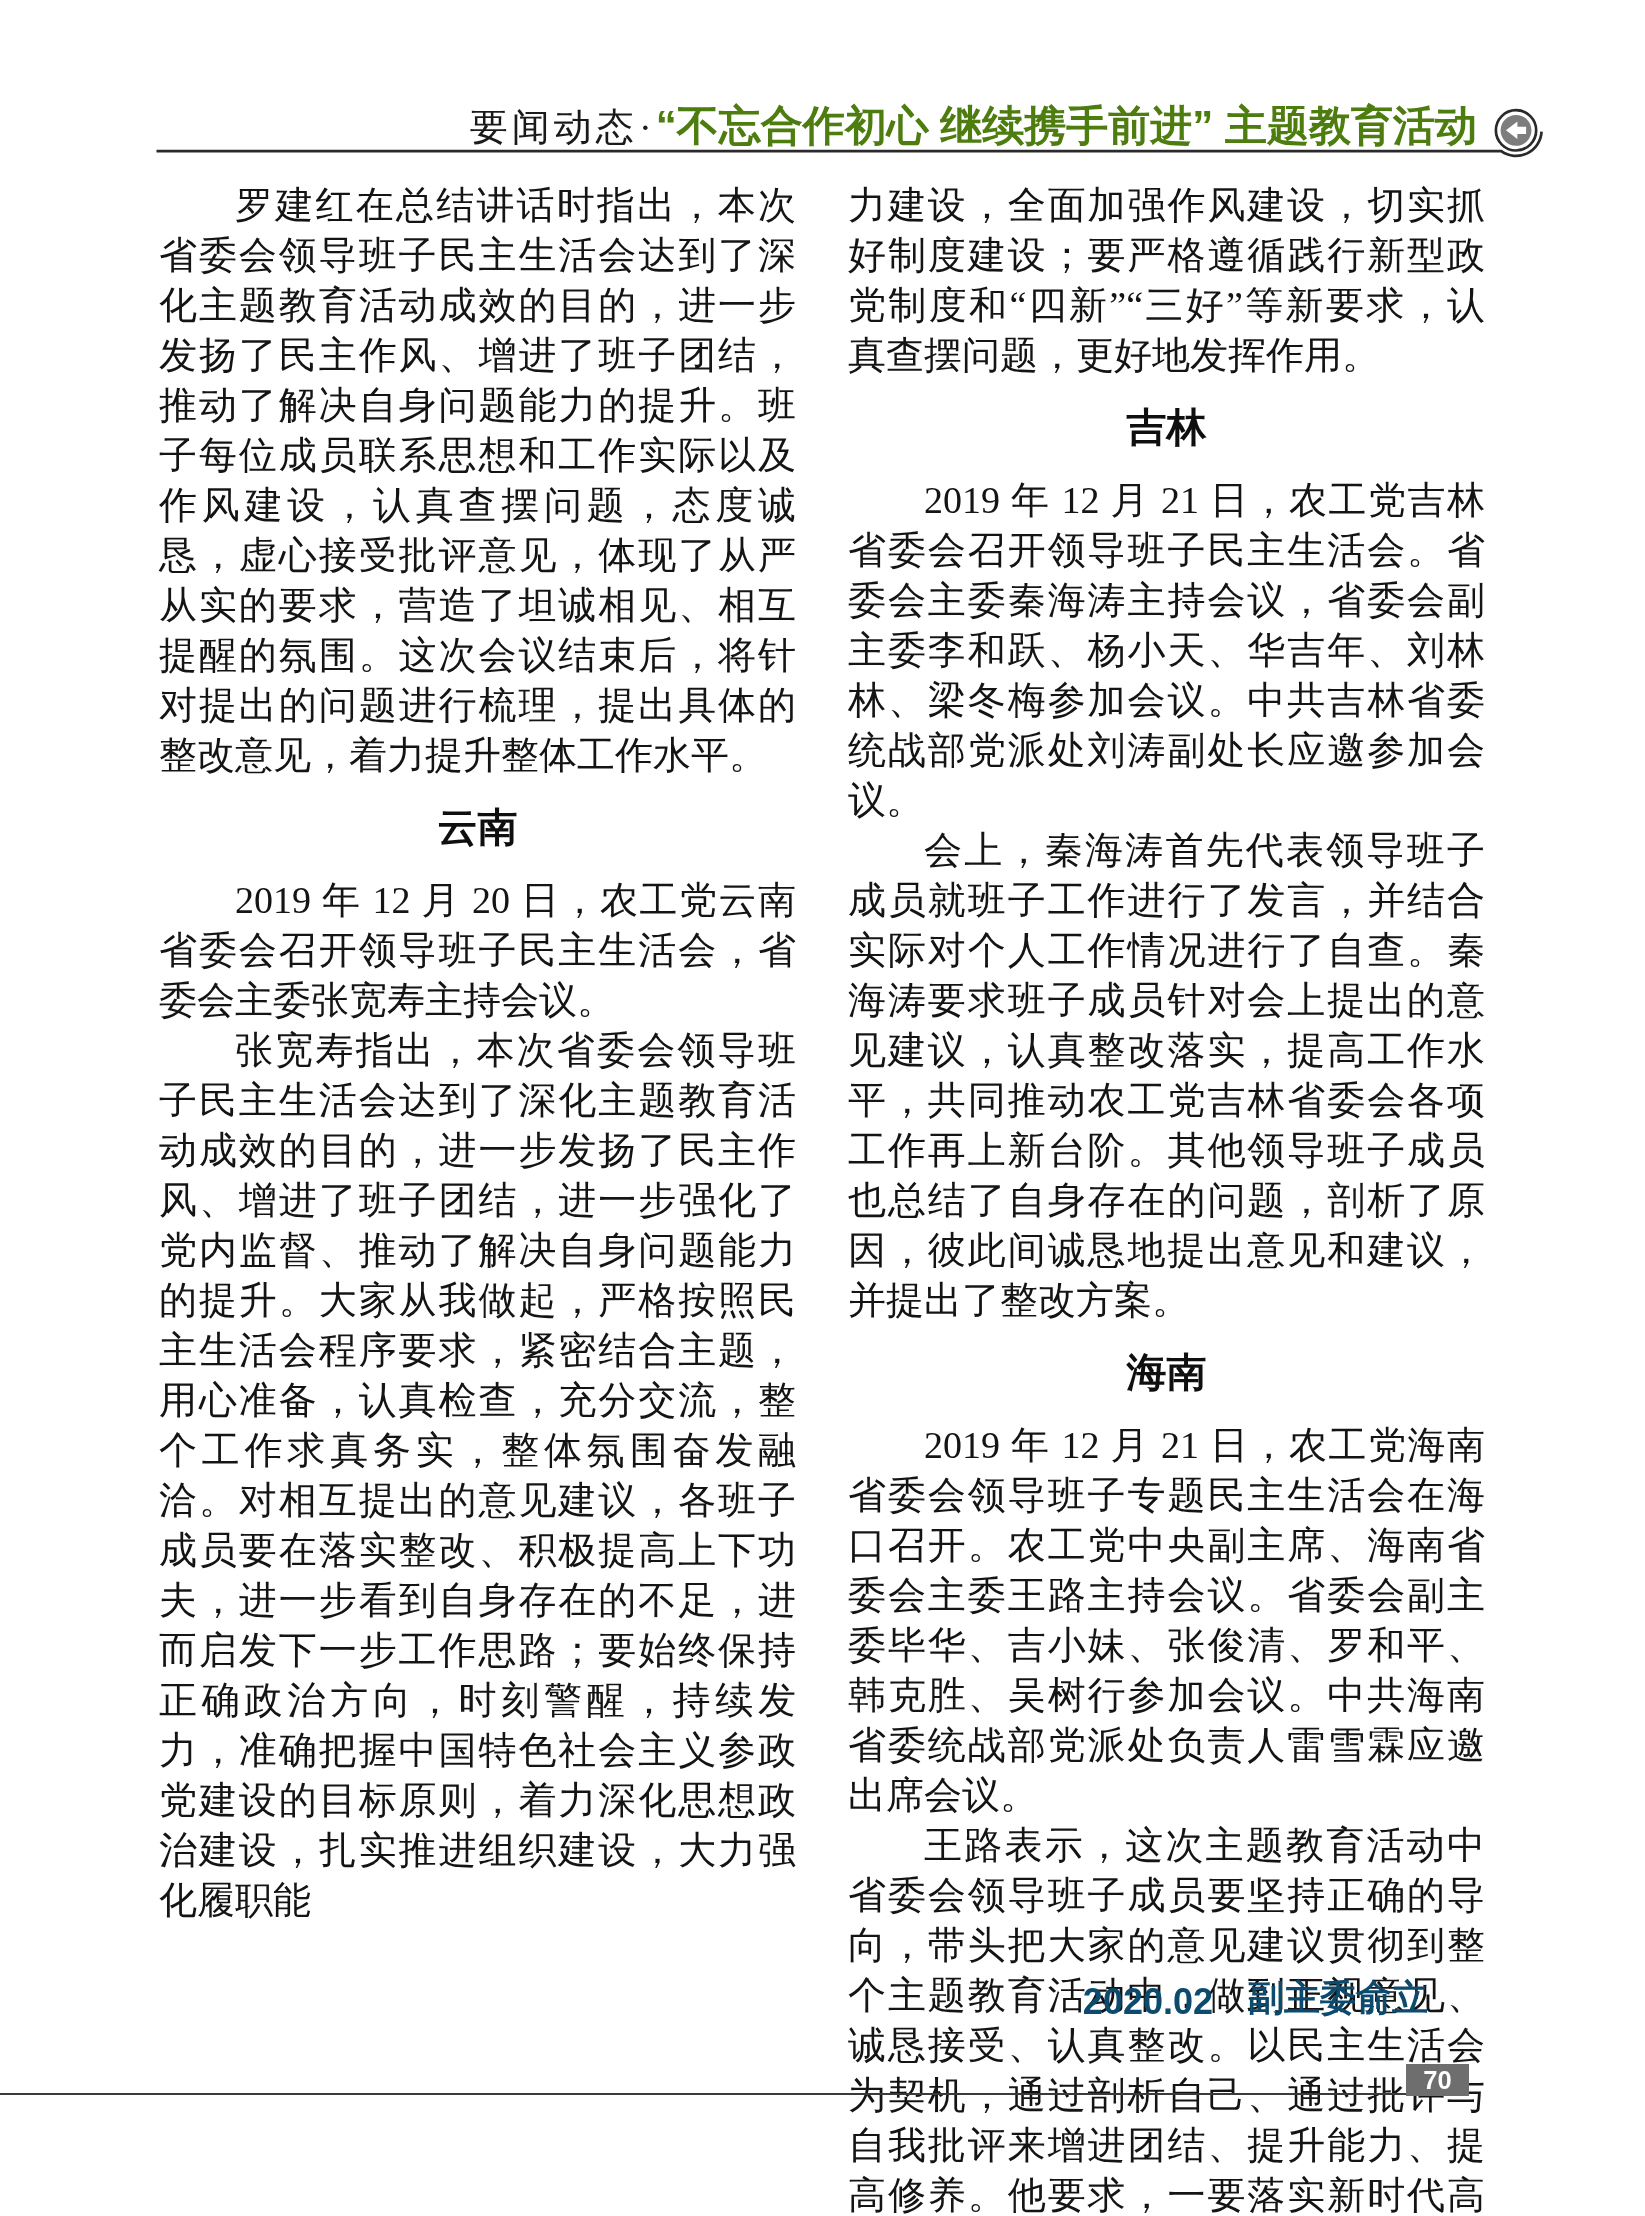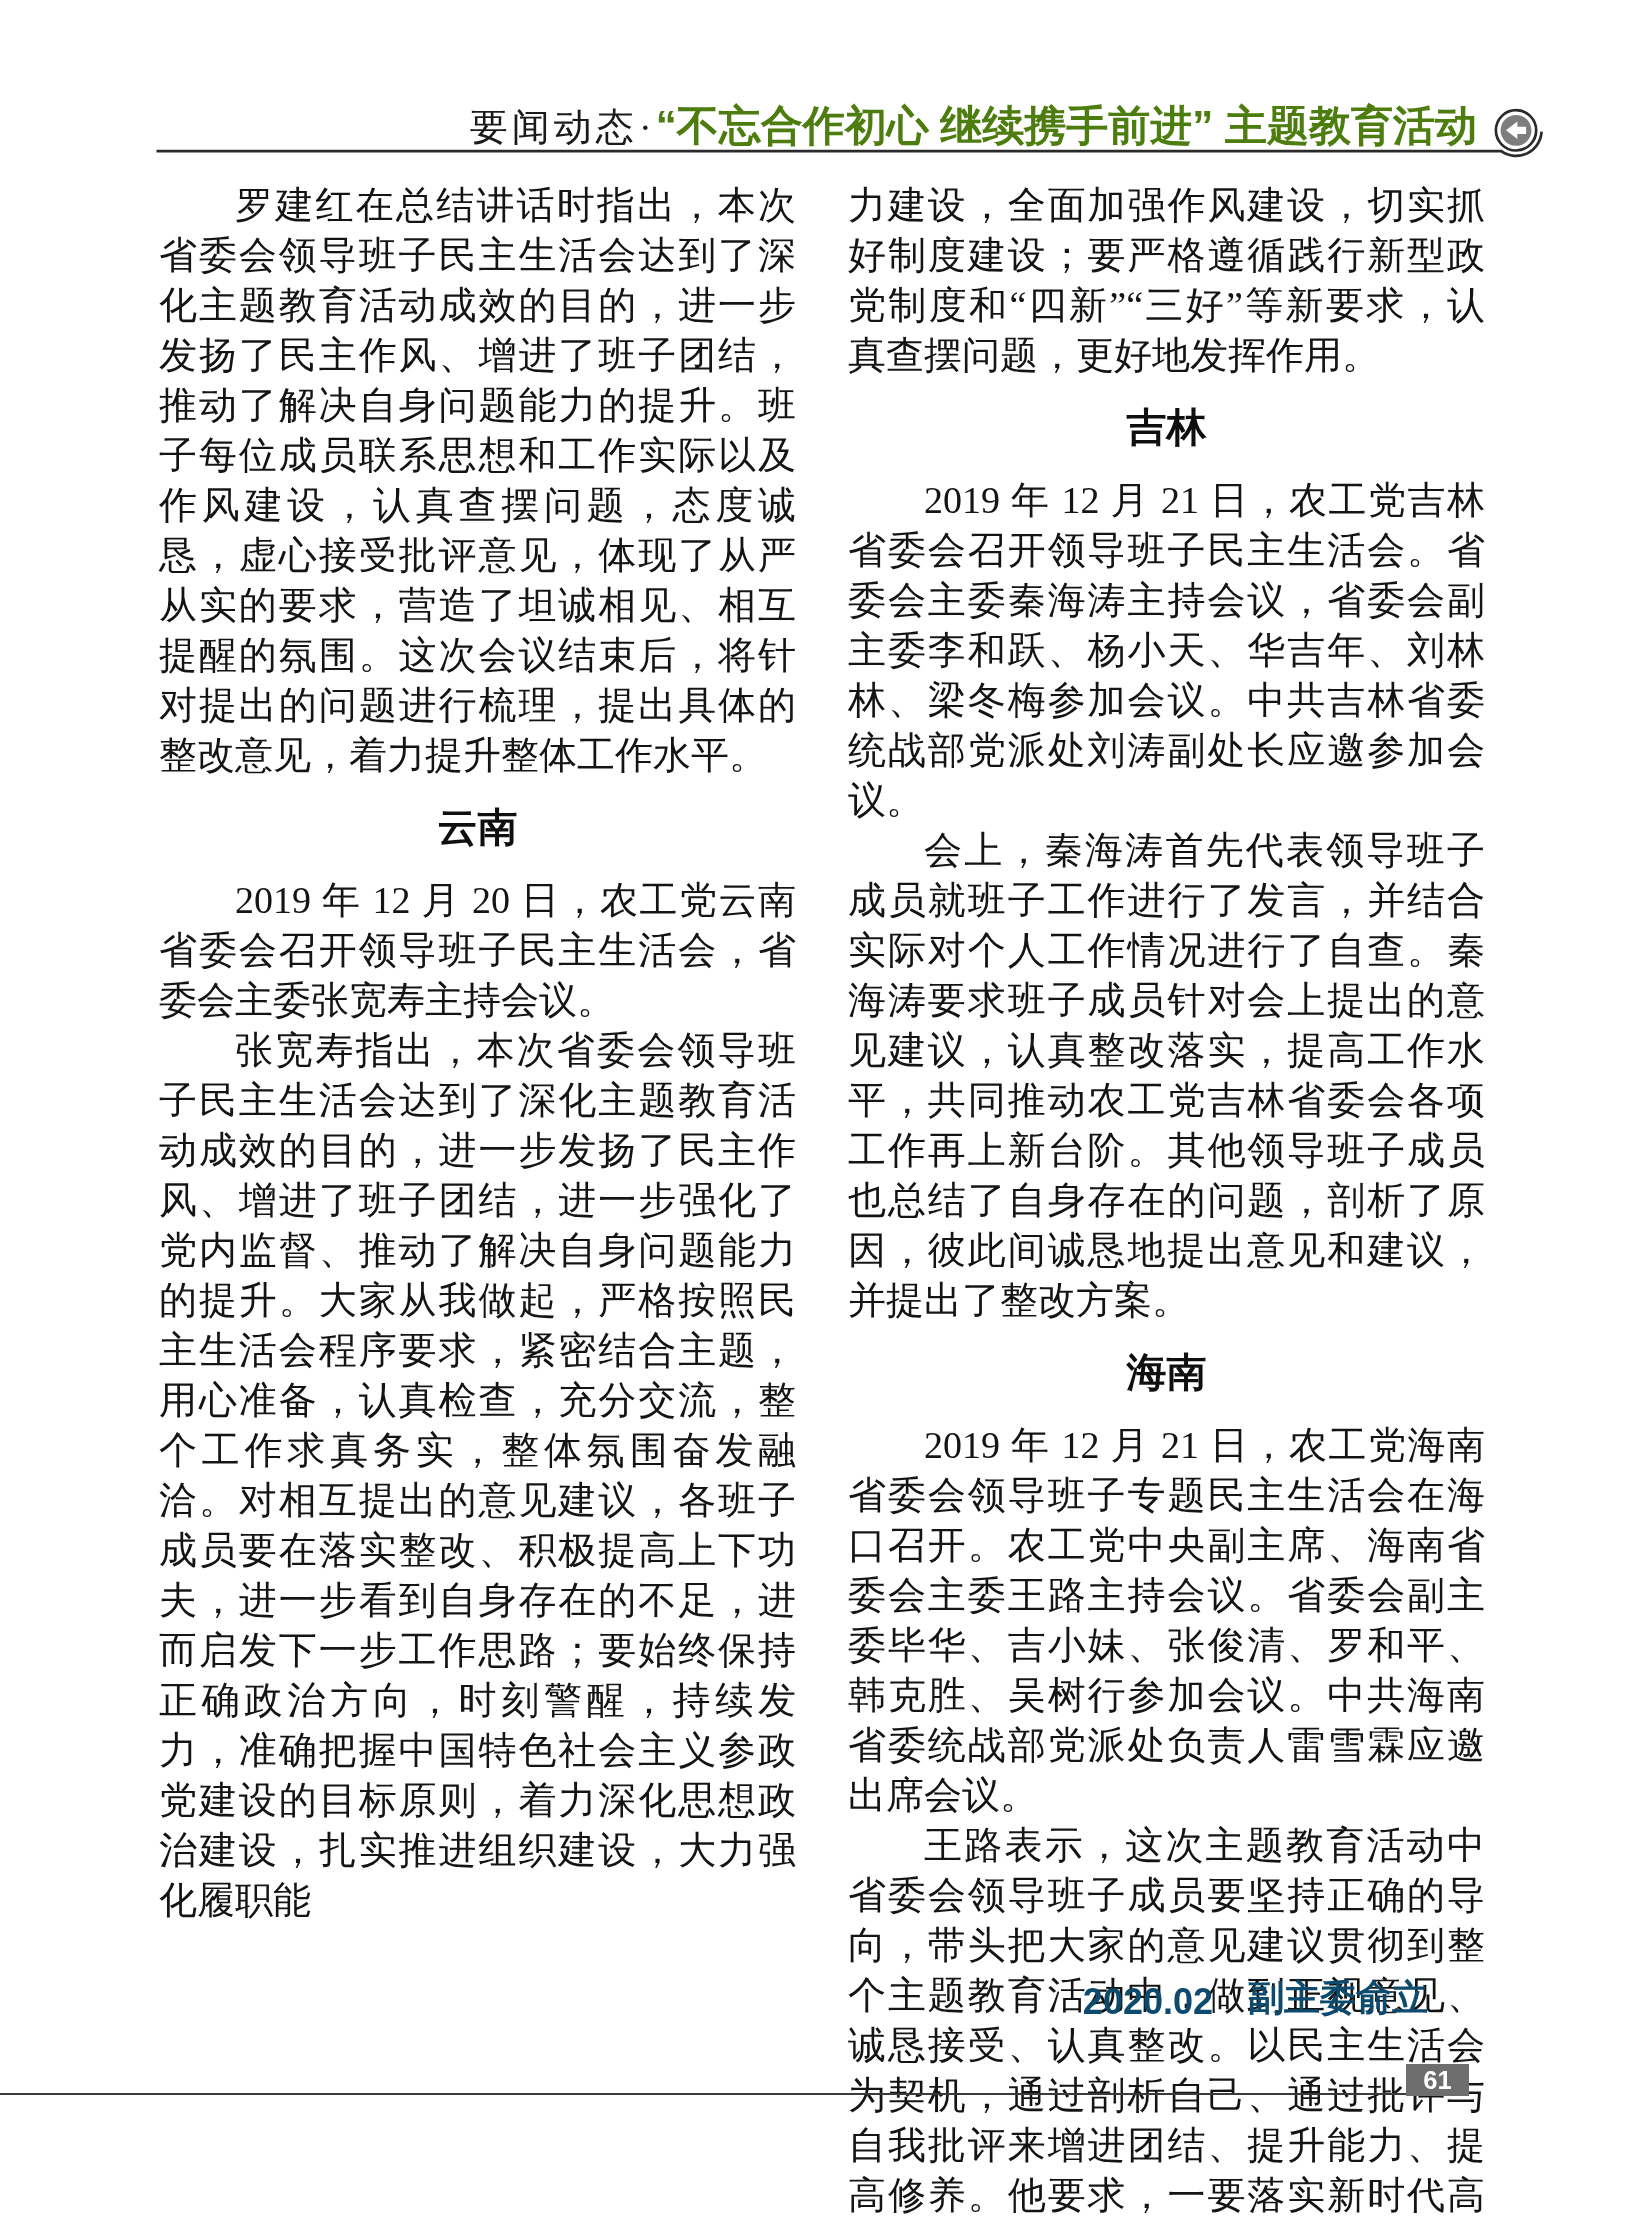--- a/index.html
+++ b/index.html
@@ -136,17 +136,17 @@
       <p class="para indent">2019 年 12 月 21 日，农工党海南省委会领导班子专题民主生活会在海口召开。农工党中央副主席、海南省委会主委王路主持会议。省委会副主委毕华、吉小妹、张俊清、罗和平、韩克胜、吴树行参加会议。中共海南省委统战部党派处负责人雷雪霖应邀出席会议。</p>
       <p class="para indent">王路表示，这次主题教育活动中省委会领导班子成员要坚持正确的导向，带头把大家的意见建议贯彻到整个主题教育活动中，做到正视意见、诚恳接受、认真整改。以民主生活会为契机，通过剖析自己、通过批评与自我批评来增进团结、提升能力、提高修养。他要求，一要落实新时代高素质参政党的建设工作，要讲政治、讲大局、加强理论武装；二要学深悟透习近平新时代中国特色社会主义思想，自觉武装头脑、指导实践、推动工作；三要扎实抓好整改工作，梳理好意见建议，做好整改方案、明确整改目标与责任主体。</p>
     </div>
 
   <div class="footer-rule"></div>
   <div class="footer-text">
     <span class="f-issue">2020.02</span>
     <span class="f-journal">副主委俞立</span>
   </div>
   <div class="page-badge">
-    <span>61</span>
+    <span>70</span>
   </div>
 
 </div>
 
 
 </body></html>

